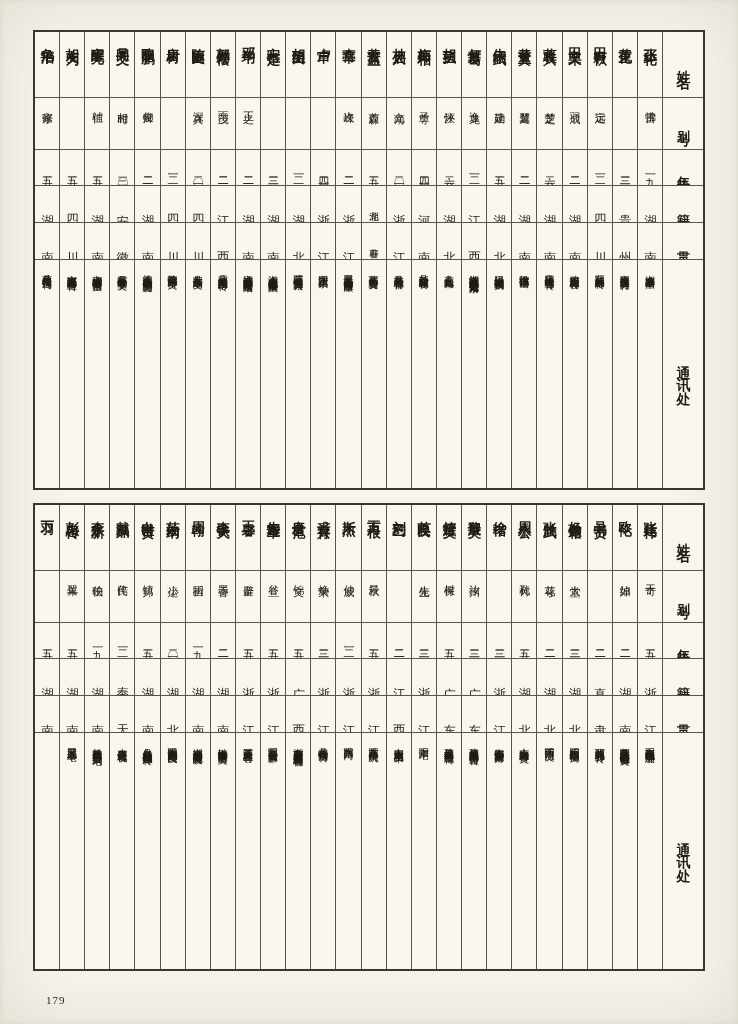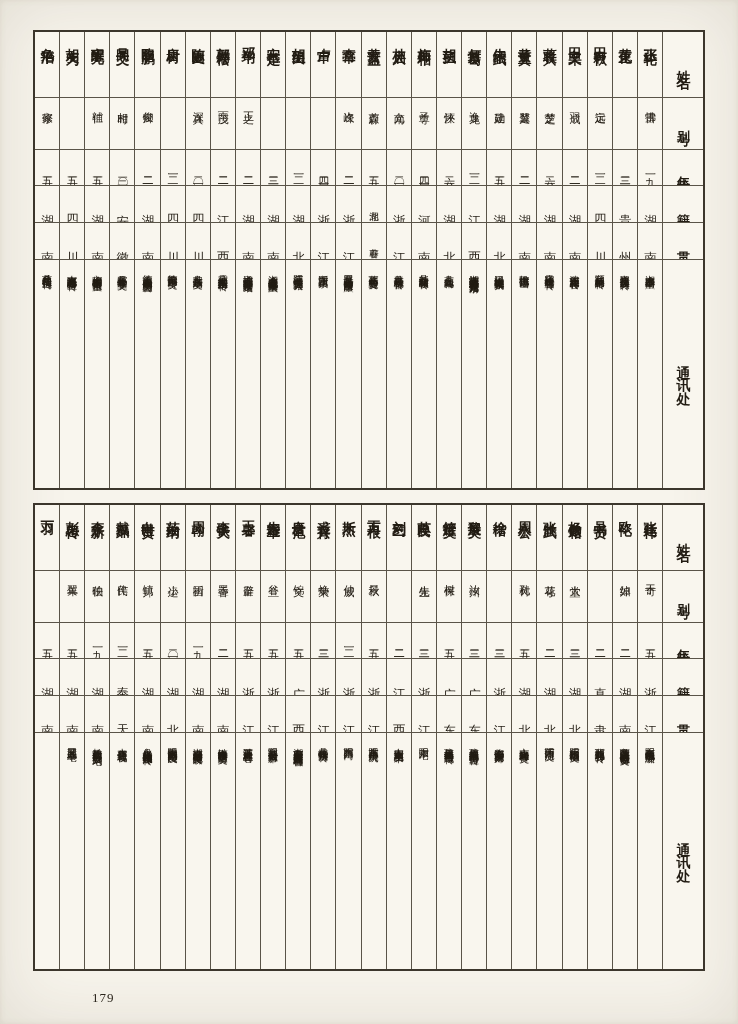--- a/index.html
+++ b/index.html
@@ -35,21 +35,21 @@
   .cell-origin.two-char{font-size:9.5px;letter-spacing:0;}
   .cell-contact{flex:1;font-size:10px;line-height:1.3;padding-top:7px;letter-spacing:.5px;}
   .header-col .cell{justify-content:center;font-weight:700;padding:0;}
   .header-col .cell-name{font-size:14px;letter-spacing:6px;}
   .header-col .cell-alias{font-size:13px;letter-spacing:4px;}
   .header-col .cell-age{font-size:13px;letter-spacing:2px;}
   .header-col .cell-origin{font-size:13px;}
   .header-col .cell-contact{font-size:14px;letter-spacing:14px;}
   .page-number{
     position:absolute;left:46px;bottom:18px;
-    font-size:13px;letter-spacing:1px;color:#2b251c;margin-left:46px;
+    font-size:11px;letter-spacing:1px;color:#2b251c;
   }
 </style>
 </head>
 <body>
 
 <div class="page">
   <div class="tables">
 
     <section class="reg-table" id="table-0">
       <div class="col header-col">

